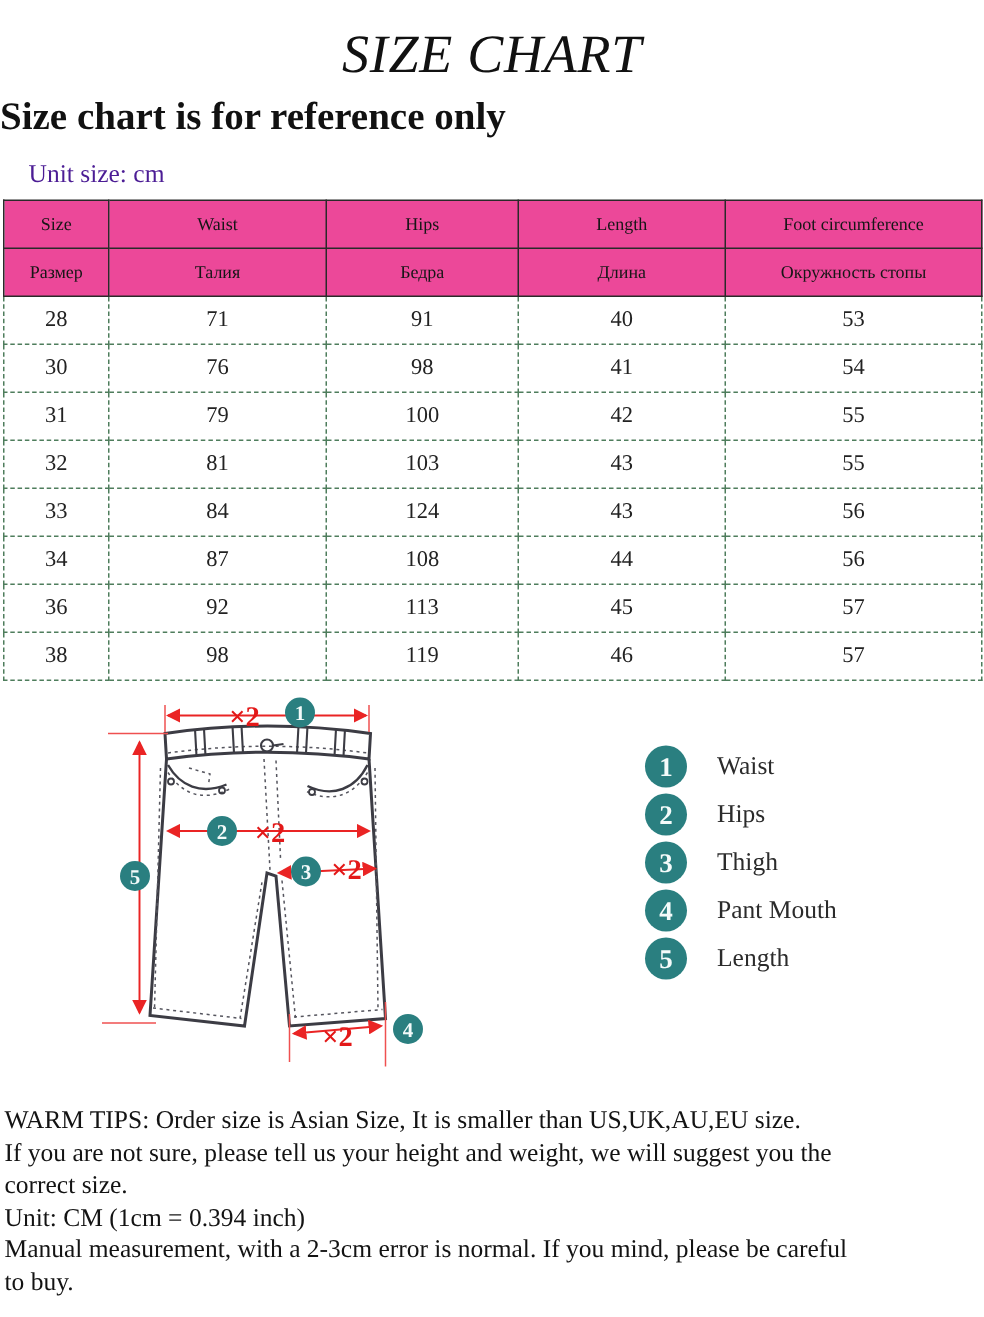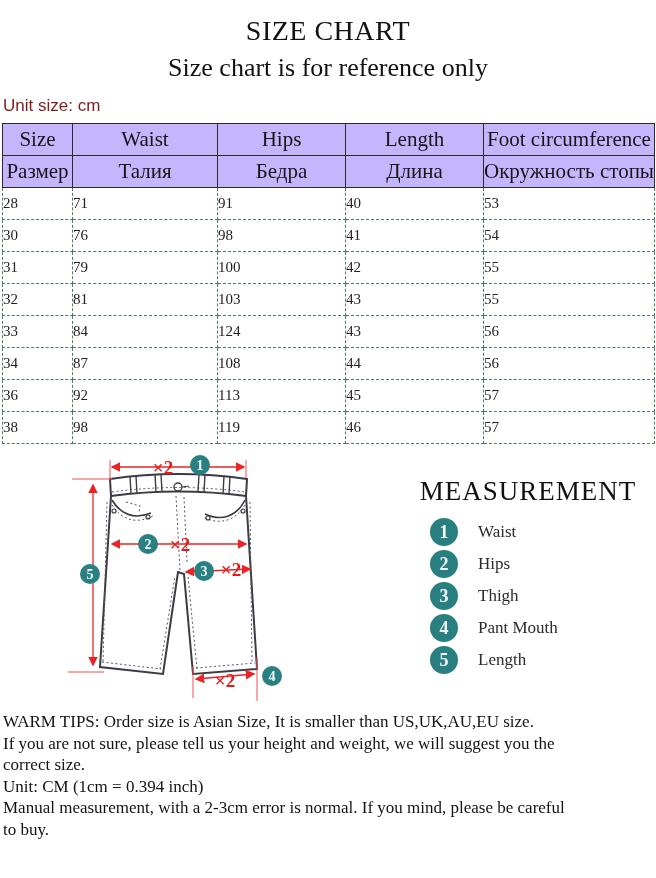--- a/index.html
+++ b/index.html
@@ -2,66 +2,66 @@
 <html><head>
 <meta charset="utf-8">
 <style>
   * { margin: 0; padding: 0; box-sizing: border-box; }
   html, body { width: 656px; height: 878px; overflow: hidden; background: #ffffff; }
   body { font-family: "Liberation Serif", serif; color: #1c1c1c; position: relative; }
 
   
   .page-title {
     margin-top: 15px; text-align: center;
-    font-size: 28px; font-weight: 500; letter-spacing: 0.5px; color: #111;
+    font-size: 36px; font-weight: 500; letter-spacing: 0.5px; color: #111; font-style: italic;
   }
   .page-subtitle {
-    margin-top: 6px; text-align: center;
-    font-size: 26px; font-weight: 400; color: #111;
+    margin-top: 6px; text-align: left;
+    font-size: 26px; font-weight: 700; color: #111;
   }
   .unit-note {
-    margin: 13px 0 7px 3px;
-    font-family: Liberation Sans, sans-serif;
-    font-size: 17px; color: #7f1d1d; letter-spacing: 0px;
+    margin: 13px 0 7px 19px;
+    font-family: Liberation Serif, serif;
+    font-size: 17px; color: #4c1d95; letter-spacing: 0px;
   }
 
   
   table.size-table {
     width: 652px; margin-left: 2px;
     border-collapse: collapse; table-layout: fixed;
   }
   .size-table th {
-    background: #c4b5fd; border: 1px solid #2a2a2a;
-    font-weight: 400; font-size: 21px; height: 32px; text-align: center;
+    background: #ec4899; border: 1px solid #2a2a2a;
+    font-weight: 400; font-size: 12px; height: 32px; text-align: center;
     color: #161616;
   }
   .size-table td {
     border: 1px dashed #4e7d5c;
-    font-size: 15px; height: 32px; color: #222; margin-top: 26px;
+    font-size: 15px; height: 32px; text-align: center; color: #222; margin-top: 26px;
   }
 
   
   .bottom-section { display: flex; margin-top: 6px; height: 258px; }
   .diagram-wrap { width: 400px; height: 258px; flex: none; }
   .legend-col { width: 256px; flex: none; padding-top: 26px; }
   .legend-title {
     text-align: center; font-size: 27px; letter-spacing: 1px; color: #111;
     font-weight: 500;
   }
   .legend-list { margin-top: 9px; }
   .legend-item { display: flex; align-items: center; height: 32px; padding-left: 30px; }
   .legend-badge {
     width: 28px; height: 28px; border-radius: 50%; background: #2a7f80;
     color: #f4fbfa; font-size: 18px; font-weight: 700;
     display: flex; align-items: center; justify-content: center; flex: none;
   }
   .legend-label { margin-left: 20px; font-size: 17px; color: #2b2b2b; }
 
   
-  .tips { margin: 3px 2px 0 3px; }
+  .tips { margin: 18px 2px 0 3px; }
   .tips-line { font-size: 17px; line-height: 21.5px; color: #131313; }
 
   
   .cloth { stroke: #3c3c44; fill: none; }
   .cloth-main { stroke-width: 2; }
   .stitch { stroke: #55555e; stroke-width: 1; stroke-dasharray: 2 2.5; fill: none; }
   .red-ln { stroke: #ea2424; stroke-width: 1.3; fill: none; }
   .red-thin { stroke: #ef5050; stroke-width: 1; fill: none; }
   .times-txt { fill: #e31818; font-family: "Liberation Serif", serif; font-size: 19px; font-weight: 700; text-anchor: middle; }
   .badge-c { fill: #2a7f80; }
@@ -237,21 +237,20 @@
         <line class="red-thin" x1="257" y1="208" x2="257" y2="251"></line>
         <line class="red-ln" x1="196" y1="229" x2="254" y2="224" marker-start="url(#arr)" marker-end="url(#arr)"></line>
         <text class="times-txt" x="225" y="237">×2</text>
         <circle class="badge-c" cx="272" cy="226" r="10"></circle>
         <text class="badge-t" x="272" y="231">4</text>
       </g>
     </svg>
   </div>
 
   <div class="legend-col">
-    <div class="legend-title">MEASUREMENT</div>
     <div class="legend-list">
       <div class="legend-item">
         <span class="legend-badge">1</span>
         <span class="legend-label">Waist</span>
       </div>
       <div class="legend-item">
         <span class="legend-badge">2</span>
         <span class="legend-label">Hips</span>
       </div>
       <div class="legend-item">

